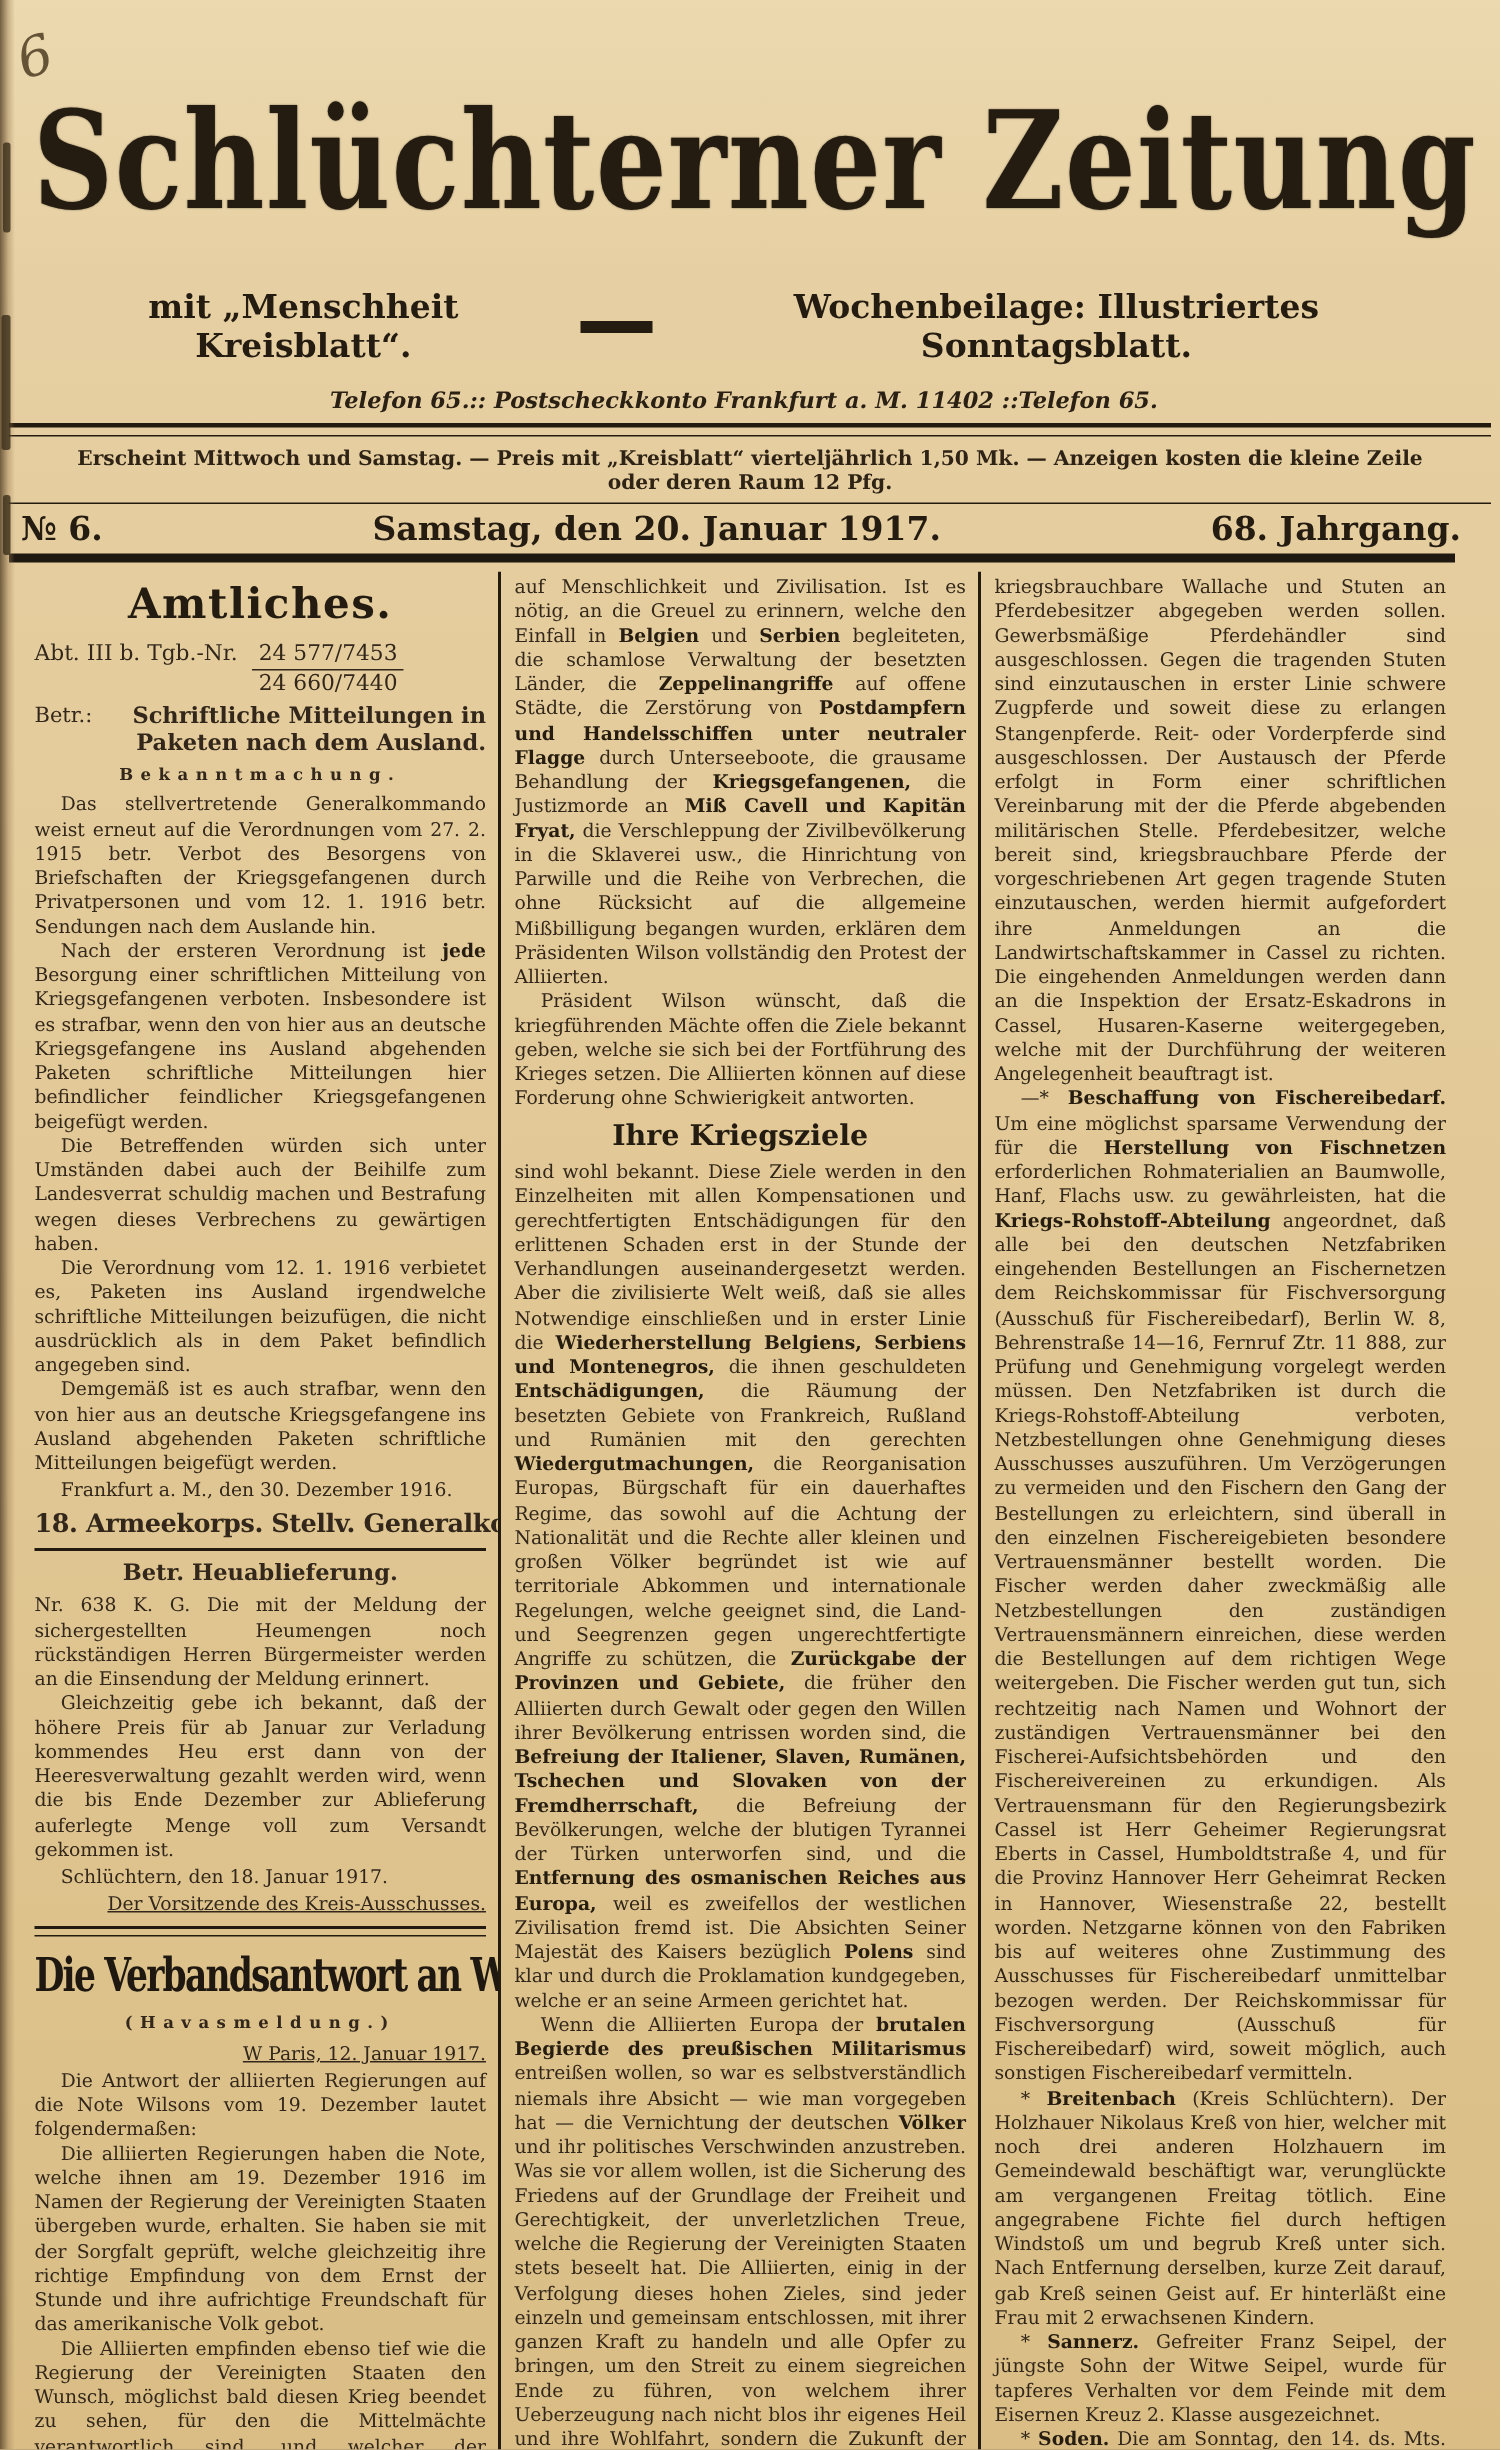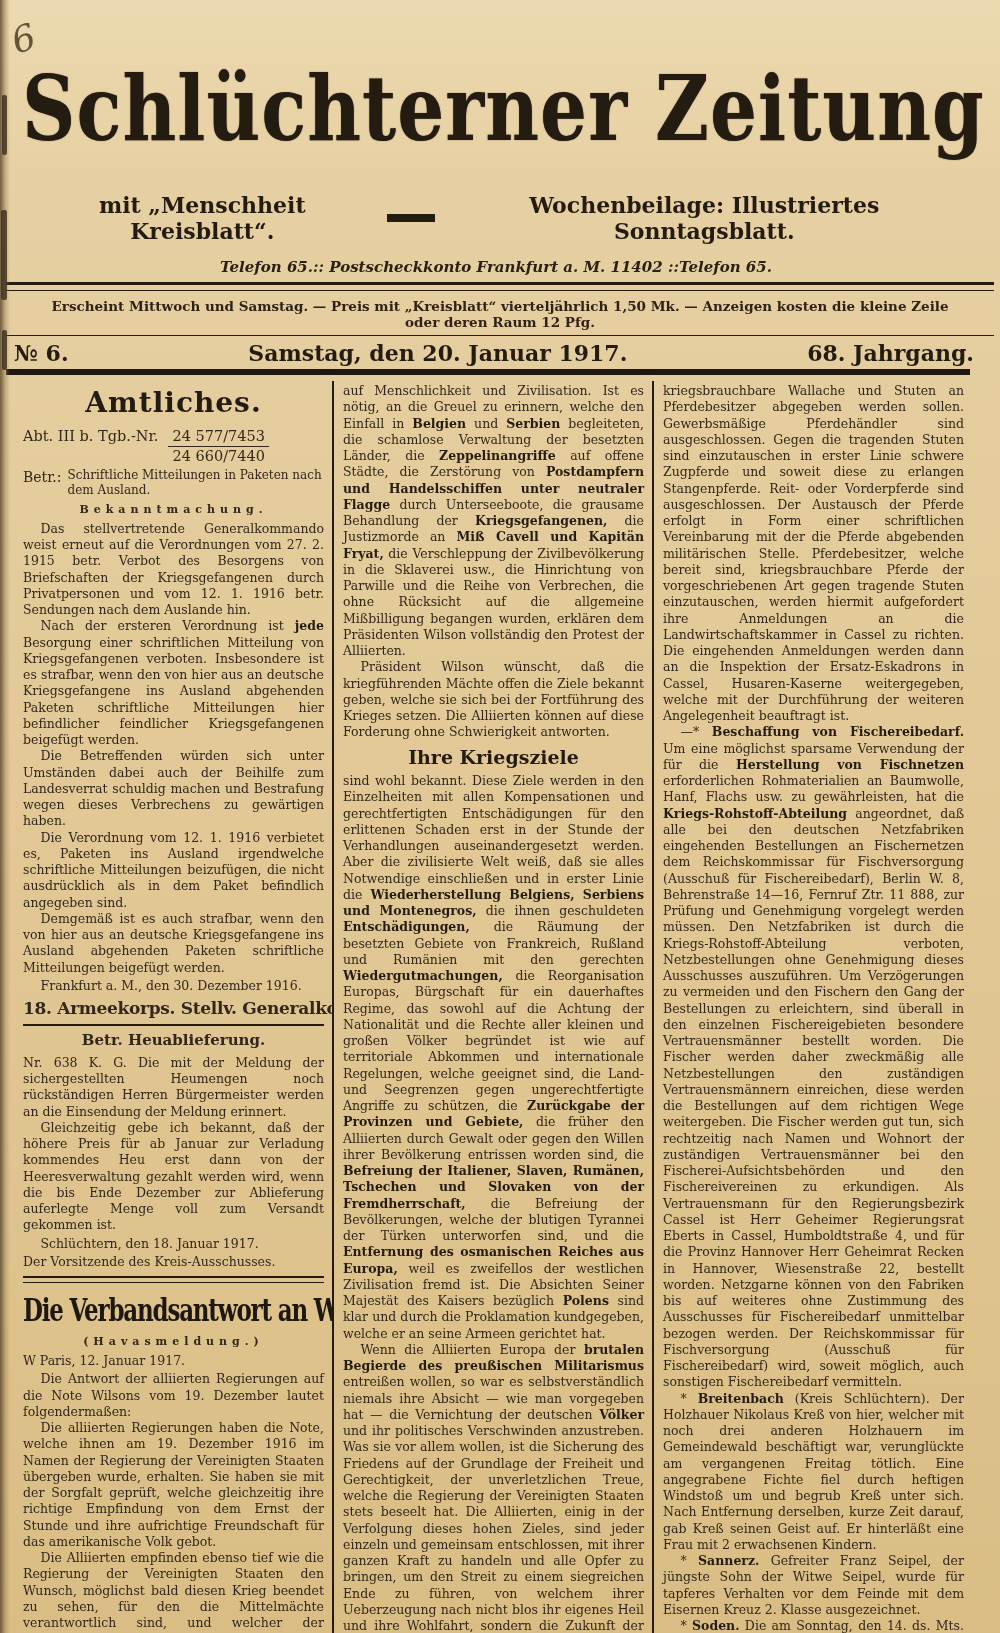--- a/index.html
+++ b/index.html
@@ -36,26 +36,26 @@
   
   .blk-section{font-size:28px;font-weight:bold;text-align:center;letter-spacing:1px;margin:2px 0 6px;color:#241c11;}
   .blk-section2{font-size:19px;font-weight:bold;text-align:center;margin:4px 0 4px;color:#241c11;}
   .blk-tgb{display:flex;align-items:flex-start;gap:10px;font-size:14.5px;margin:2px 0;}
   .tgb-label{flex:none;}
   .frac{display:inline-flex;flex-direction:column;text-align:center;font-size:14.5px;line-height:1.25;}
   .frac-top{border-bottom:1.5px solid #32271a;padding:0 4px;}
   .frac-bot{padding:0 4px;}
   .blk-betr{display:flex;gap:6px;margin:3px 0 0;font-size:14px;}
   .betr-label{flex:none;}
-  .betr-text{flex:1;text-align:left;font-weight:normal;font-size:12px;line-height:1.25;}
+  .betr-text{flex:1;text-align:right;font-weight:bold;font-size:15px;line-height:1.25;}
   .blk-spaced{text-align:center;font-weight:bold;letter-spacing:5px;font-size:11px;margin:5px 0 4px;}
   .blk-p{margin:0;text-indent:1.4em;}
   .blk-pnoind{margin:0;text-indent:0;}
   .blk-line{margin:2px 0;text-indent:1.4em;}
-  .blk-center{text-align:left;margin:2px 0;text-indent:0;}
+  .blk-center{text-align:right;margin:2px 0;text-indent:0;text-decoration:underline;}
   .blk-org{text-align:center;font-weight:bold;font-size:17px;letter-spacing:-0.3px;white-space:nowrap;margin:3px 0 4px;}
   .blk-rule{border-top:2px solid #241b10;margin:5px 0;}
   .blk-rule2{height:4px;border-top:2.5px solid #241b10;border-bottom:1px solid #241b10;margin:6px 0;}
   .blk-headline{font-size:23px;font-weight:bold;text-align:center;letter-spacing:-1.2px;white-space:nowrap;
     transform:scaleY(1.35);transform-origin:center center;margin:12px 0 10px;color:#1f1810;}
   .blk-subhead{font-weight:bold;text-align:center;font-size:15px;line-height:1.3;margin:4px 0;}
   b{color:#261d10;}
 </style>
 </head>
 <body>

